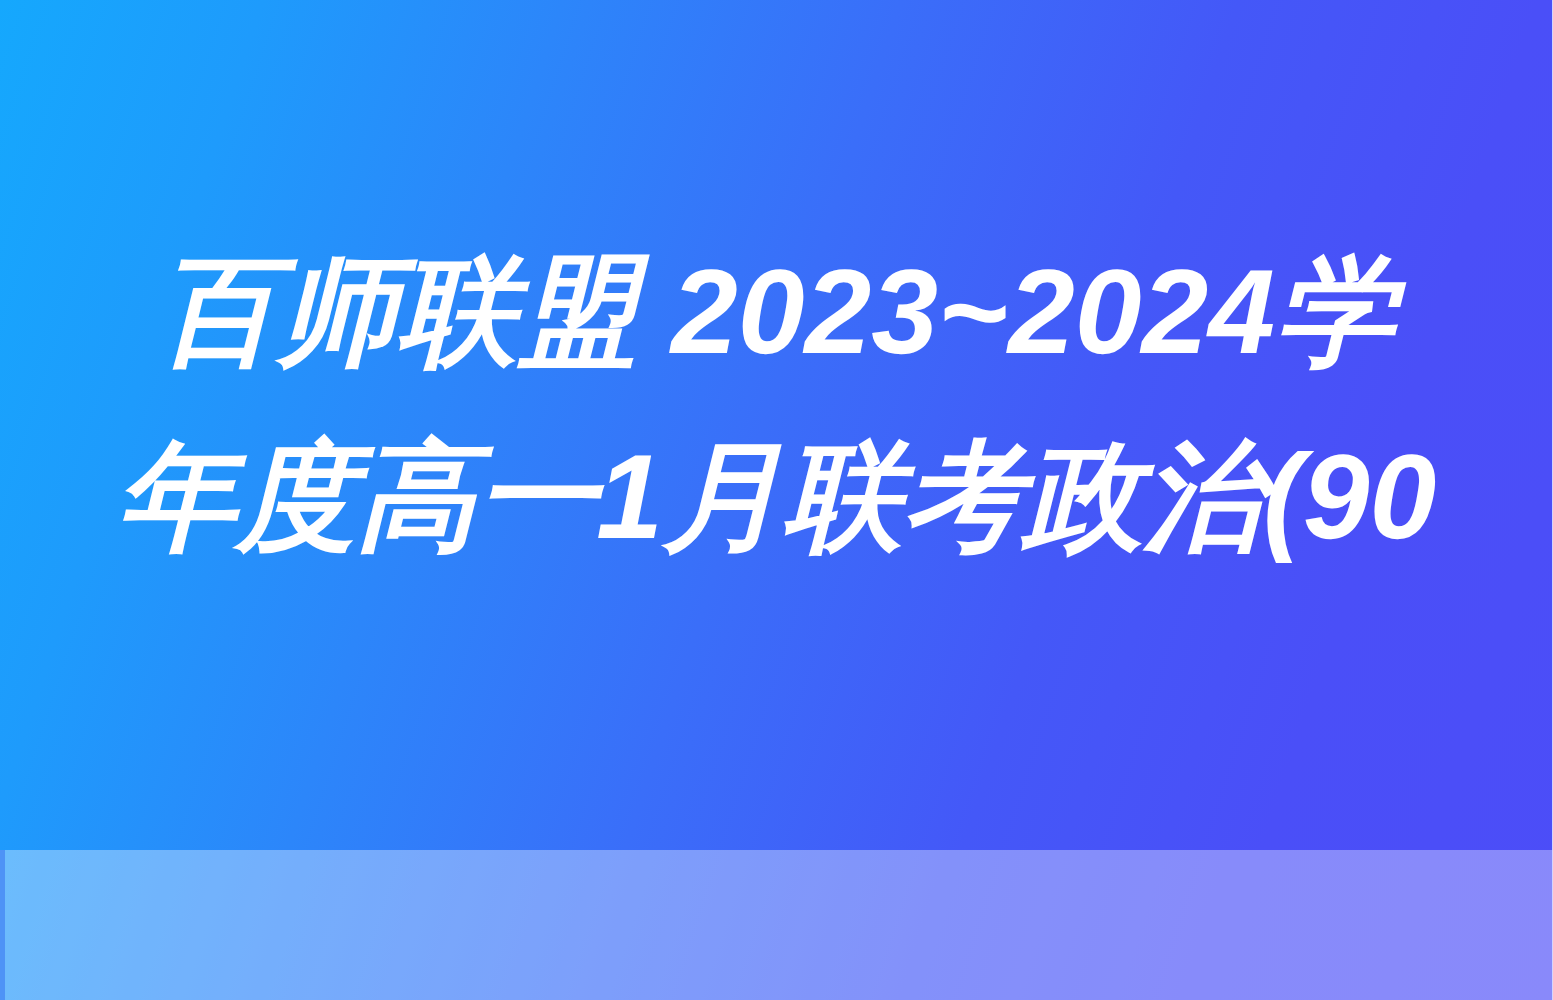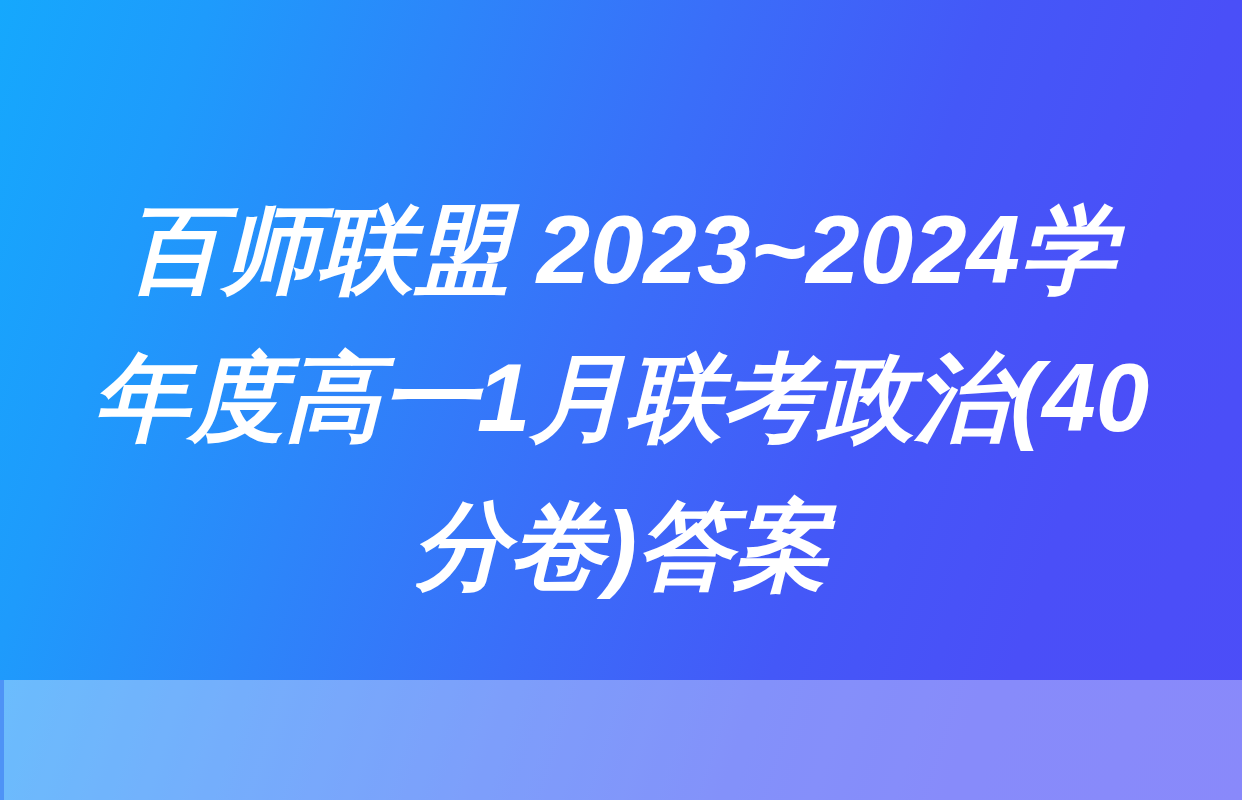--- a/index.html
+++ b/index.html
@@ -93,21 +93,20 @@
     font-family: "Liberation Sans", "DejaVu Sans", sans-serif;
   }
 </style>
 </head>
 <body>
 
 <div id="banner">
 
   <div class="title-block">
     <span class="title-line">百师联盟 2023~2024学</span>
-    <span class="title-line">年度高一1月联考政治(40</span>
-    <span class="title-line">分卷)答案</span>
+    <span class="title-line">年度高一1月联考政治(90</span>
   </div>
 
   <div class="bottom-band"></div>
   <div class="band-left-edge"></div>
 
 
 </div>
 
 </body></html>

